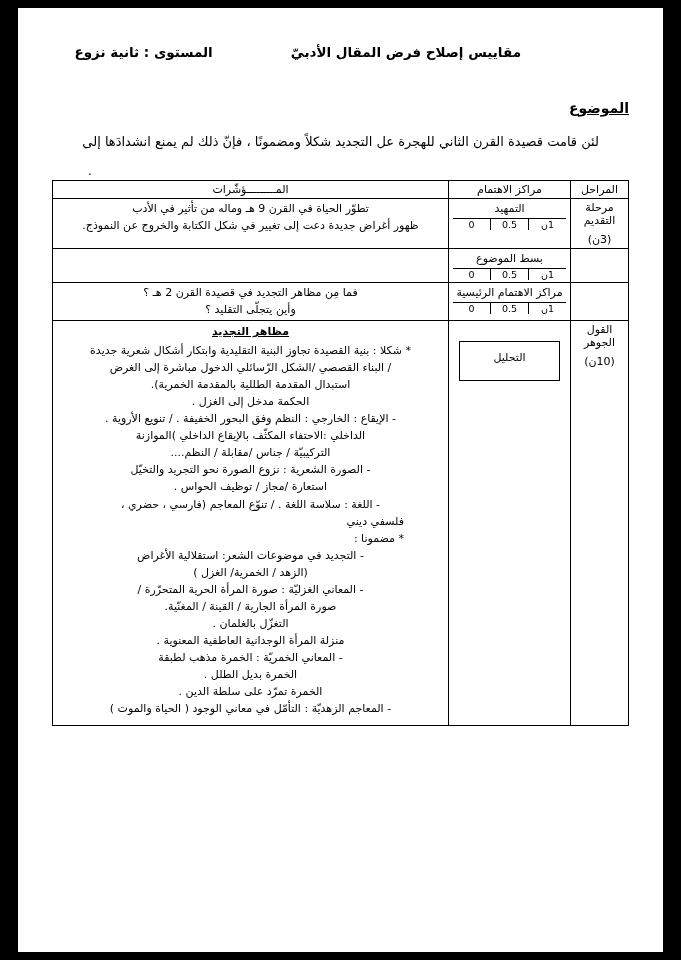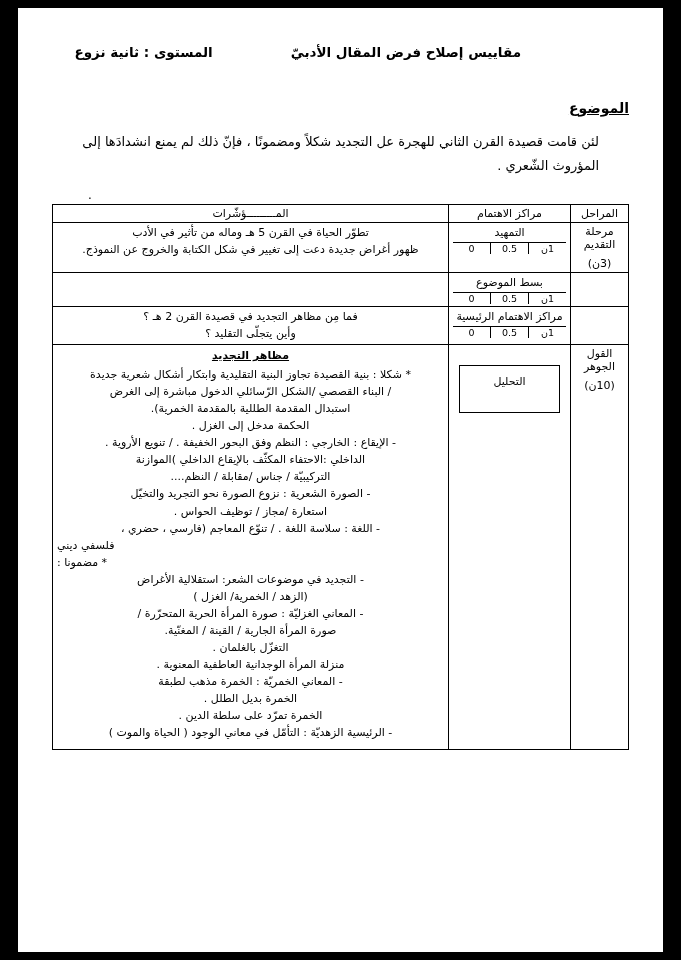--- a/index.html
+++ b/index.html
@@ -105,45 +105,44 @@
   .ind-line { line-height: 1.5; text-align: center; }
   .big-cell { line-height: 1.55; }
   .big-cell .hl {
     font-weight: bold;
     text-decoration: underline;
     text-align: center;
     display: block;
     margin-bottom: 2px;
   }
   .big-cell .ln { display: block; text-align: center; }
-  .big-cell .ln-r { display: block; text-align: left; padding-right: 40px; }
+  .big-cell .ln-r { display: block; text-align: right; padding-right: 40px; }
   .analysis-box {
     border: 1px solid #000;
     margin: 18px 6px 4px 6px;
-    padding: 9px 0 24px 0;
+    padding: 9px 0 16px 0;
     text-align: center;
   }
   .tall { height: 400px; }
 </style>
 </head>
 <body>
 
 <div class="page">
 
   <div class="hdr-row">
     <span class="hdr-title">مقاييس إصلاح فرض المقال الأدبيّ</span>
     <span class="hdr-title">المستوى : ثانية نزوع</span>
   </div>
 
 
   <div class="subject-label">الموضوع</div>
 
   <div class="subject-body">
     <span>لئن قامت قصيدة القرن الثاني للهجرة عل التجديد شكلاً ومضمونًا ، فإنّ ذلك لم يمنع انشدادَها إلى</span>
-    <span class="l2">المؤروث الشّعري .</span>
   </div>
 
 
   <div class="dot-mark">.</div>
 
   <table class="grid">
     <colgroup>
       <col class="c-stage">
       <col class="c-focus">
       <col class="c-ind">
@@ -162,21 +161,21 @@
         </td>
         <td class="c-focus">
           <div class="focus-cell-inner">التمهيد</div>
           <div class="scale">
             <span>1ن</span>
             <span>0.5</span>
             <span>0</span>
           </div>
         </td>
         <td class="c-ind">
-          <div class="ind-line">تطوّر الحياة في القرن 5 هـ وماله من تأثير في الأدب</div>
+          <div class="ind-line">تطوّر الحياة في القرن 9 هـ وماله من تأثير في الأدب</div>
           <div class="ind-line">ظهور أغراض جديدة دعت إلى تغيير في شكل الكتابة والخروج عن النموذج.</div>
         </td>
       </tr>
 
       <tr>
         <td class="c-stage"></td>
         <td class="c-focus">
           <div class="focus-cell-inner">بسط الموضوع</div>
           <div class="scale">
             <span>1ن</span>
@@ -227,19 +226,19 @@
           <span class="ln-r">* مضمونا :</span>
           <span class="ln">- التجديد في موضوعات الشعر: استقلالية الأغراض</span>
           <span class="ln">(الزهد / الخمرية/ الغزل )</span>
           <span class="ln">- المعاني الغزليّة : صورة المرأة الحرية المتحرّرة /</span>
           <span class="ln">صورة المرأة الجارية / القينة / المغنّية.</span>
           <span class="ln">التغزّل بالغلمان .</span>
           <span class="ln">منزلة المرأة الوجدانية العاطفية المعنوية .</span>
           <span class="ln">- المعاني الخمريّة : الخمرة مذهب لطبقة</span>
           <span class="ln">الخمرة بديل الطلل .</span>
           <span class="ln">الخمرة تمرّد على سلطة الدين .</span>
-          <span class="ln">- الرئيسية الزهديّة : التأمّل في معاني الوجود ( الحياة والموت )</span>
+          <span class="ln">- المعاجم الزهديّة : التأمّل في معاني الوجود ( الحياة والموت )</span>
         </td>
       </tr>
     </tbody>
   </table>
 
 </div>
 
 </body></html>

